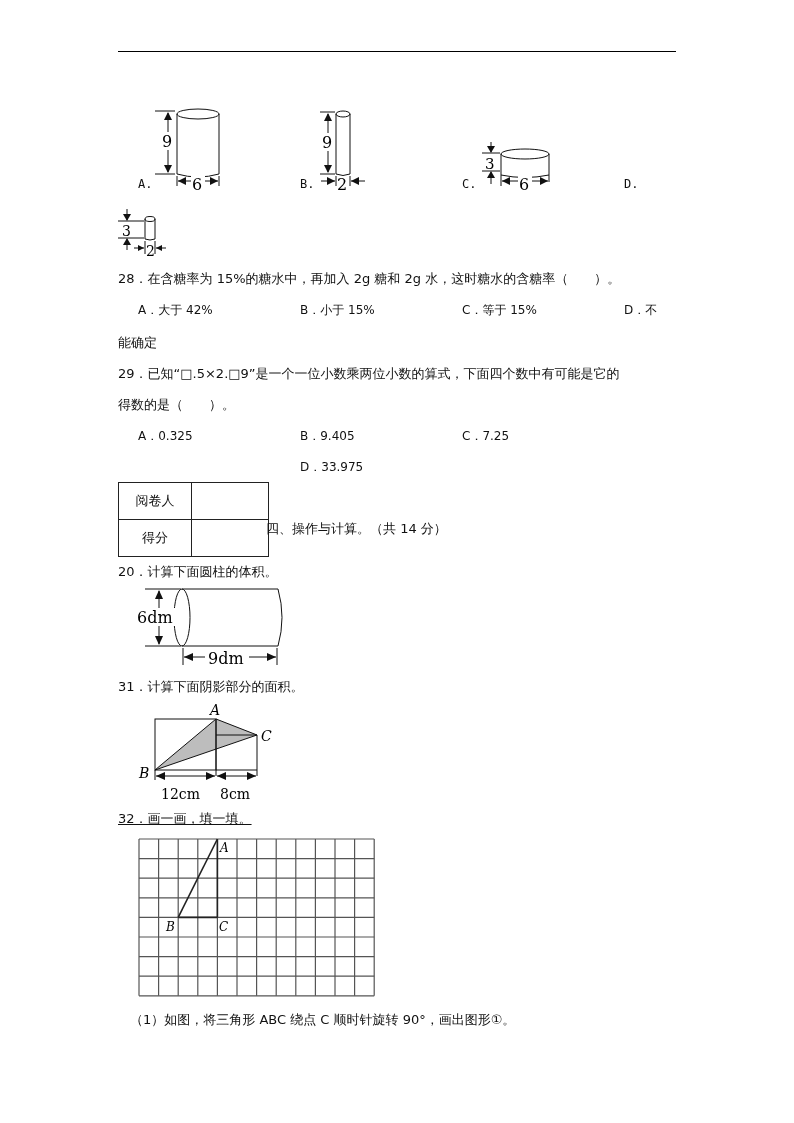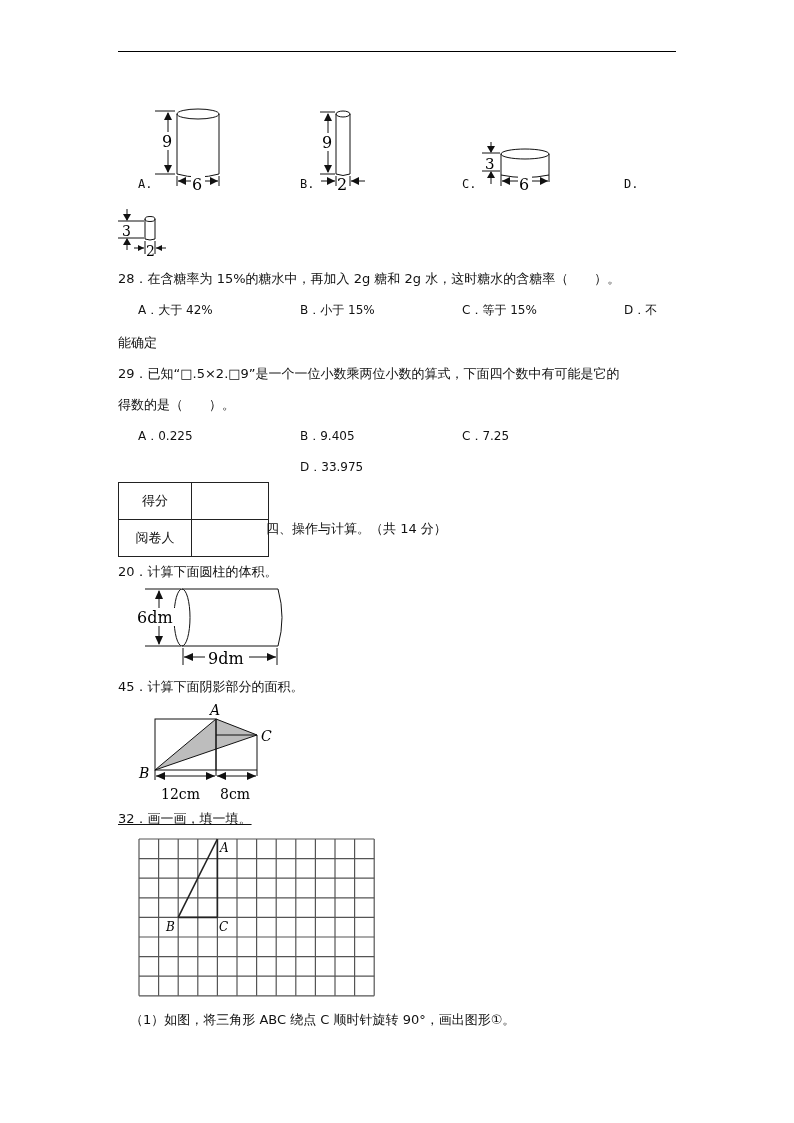--- a/index.html
+++ b/index.html
@@ -114,33 +114,33 @@
 
 <div class="q" style="top:270px;">28．在含糖率为 15%的糖水中，再加入 2g 糖和 2g 水，这时糖水的含糖率（　　）。</div>
 <span class="opt" style="left:138px;top:302px;">A．大于 42%</span>
 <span class="opt" style="left:300px;top:302px;">B．小于 15%</span>
 <span class="opt" style="left:462px;top:302px;">C．等于 15%</span>
 <span class="opt" style="left:624px;top:302px;">D．不</span>
 <div class="q" style="top:334px;">能确定</div>
 
 <div class="q" style="top:365px;">29．已知“□.5×2.□9”是一个一位小数乘两位小数的算式，下面四个数中有可能是它的</div>
 <div class="q" style="top:396px;">得数的是（　　）。</div>
-<span class="opt" style="left:138px;top:428px;">A．0.225</span>
+<span class="opt" style="left:138px;top:428px;">A．0.325</span>
 <span class="opt" style="left:300px;top:428px;">B．9.405</span>
 <span class="opt" style="left:462px;top:428px;">C．7.25</span>
 <span class="opt" style="left:300px;top:459px;text-align:center;">D．33.975</span>
 
 <table class="score">
   <tbody>
       <tr>
-    <td class="l">得分</td>
+    <td class="l">阅卷人</td>
     <td class="r"></td>
   </tr>
   <tr>
-    <td class="l">阅卷人</td>
+    <td class="l">得分</td>
     <td class="r"></td>
   </tr>
 </tbody>
   </table>
 <div class="abs" style="left:266px;top:508px;font-size:13px;margin-top:12px;">四、操作与计算。（共 14 分）</div>
 
 <div class="q" style="top:563px;">20．计算下面圆柱的体积。</div>
 <svg style="left:135px;top:588px;" width="160" height="80">
   <line x1="47" y1="1" x2="143" y2="1" stroke="#111"></line>
   <line x1="47" y1="58" x2="143" y2="58" stroke="#111"></line>
@@ -155,21 +155,21 @@
   <text x="2" y="35" font-size="16">6dm</text>
   <line x1="48" y1="60" x2="48" y2="77" stroke="#111"></line>
   <line x1="142" y1="60" x2="142" y2="77" stroke="#111"></line>
   <line x1="49" y1="69" x2="141" y2="69" stroke="#111"></line>
   <polygon points="49,69 58,65 58,73" fill="#111"></polygon>
   <polygon points="141,69 132,65 132,73" fill="#111"></polygon>
   <rect x="70" y="61" width="44" height="18" fill="#fff"></rect>
   <text x="73" y="76" font-size="16">9dm</text>
 </svg>
 
-<div class="q" style="top:678px;">45．计算下面阴影部分的面积。</div>
+<div class="q" style="top:678px;">31．计算下面阴影部分的面积。</div>
 <svg style="left:135px;top:700px;" width="160" height="104">
   <polygon points="20,70 81,19 122,35" fill="#bdbdbd" stroke="#111"></polygon>
   <rect x="20" y="19" width="61" height="51" fill="none" stroke="#111"></rect>
   <line x1="81" y1="19" x2="81" y2="76" stroke="#111"></line>
   <line x1="81" y1="35" x2="122" y2="35" stroke="#111"></line>
   <line x1="122" y1="35" x2="122" y2="76" stroke="#111"></line>
   <line x1="81" y1="70" x2="122" y2="70" stroke="#111"></line>
   <line x1="20" y1="70" x2="20" y2="80" stroke="#111"></line>
   <line x1="21" y1="76" x2="80" y2="76" stroke="#111"></line>
   <polygon points="21,76 30,72 30,80" fill="#111"></polygon>

